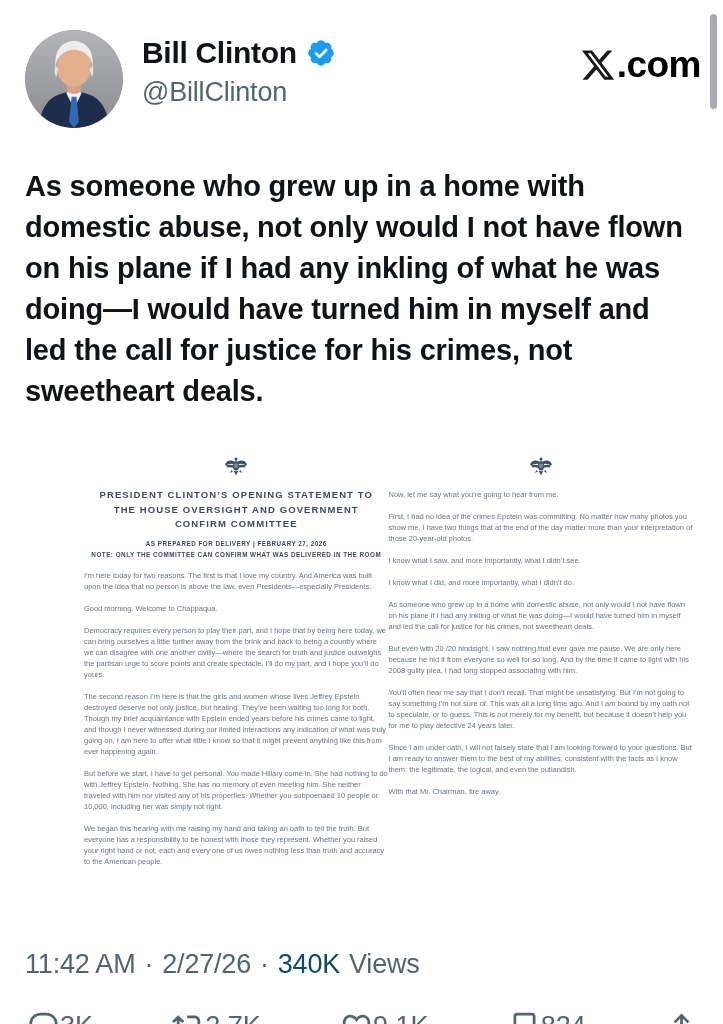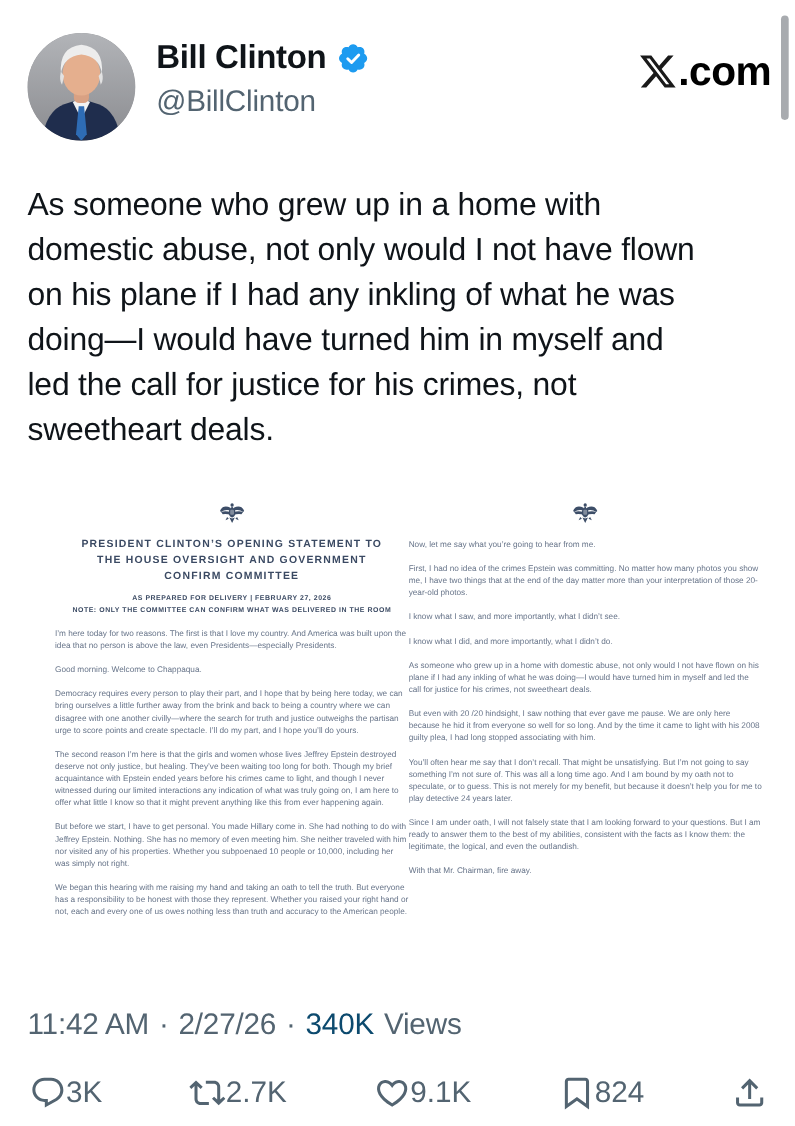--- a/index.html
+++ b/index.html
@@ -29,26 +29,26 @@
     margin-left: auto; margin-top: 14px; display: flex; align-items: center;
     font-size: 37px; font-weight: bold; color: #000000; letter-spacing: -0.5px;
   }
   .site-logo svg { width: 36px; height: 36px; margin-right: 1px; }
 
   
   .tweet-text {
     margin: 38px 20px 0 25px;
     font-size: 29px; line-height: 41px; letter-spacing: -0.2px; color: #0f1419;
   }
-  .tweet-text span { display: block; white-space: nowrap; }
+  .tweet-text span { display: block; white-space: nowrap; font-weight: bold; }
 
   
   .attachments {
     display: flex; 
-    padding: 0 30px 0 50px;
+    padding: 0 30px 0 84px;
     margin-top: 44px;
   }
   .doc { flex: 1 1 0; min-width: 0; }
   .doc-eagle { display: flex; justify-content: center; }
   .doc-eagle svg { width: 24px; height: 22px; }
   .doc-title {
     margin-top: 10px; text-align: center;
     font-size: 9.5px; font-weight: bold; letter-spacing: 1.1px;
     color: #3b4a63; line-height: 14.5px;
   }

